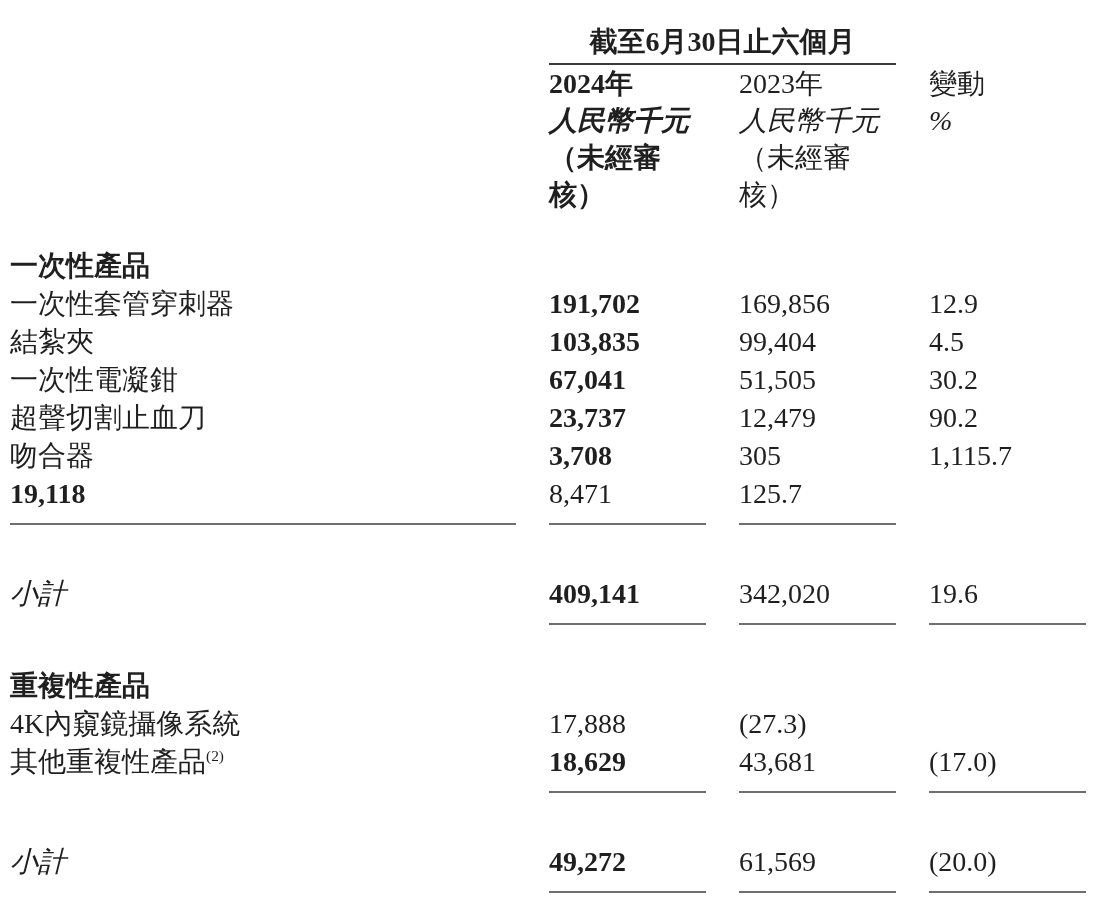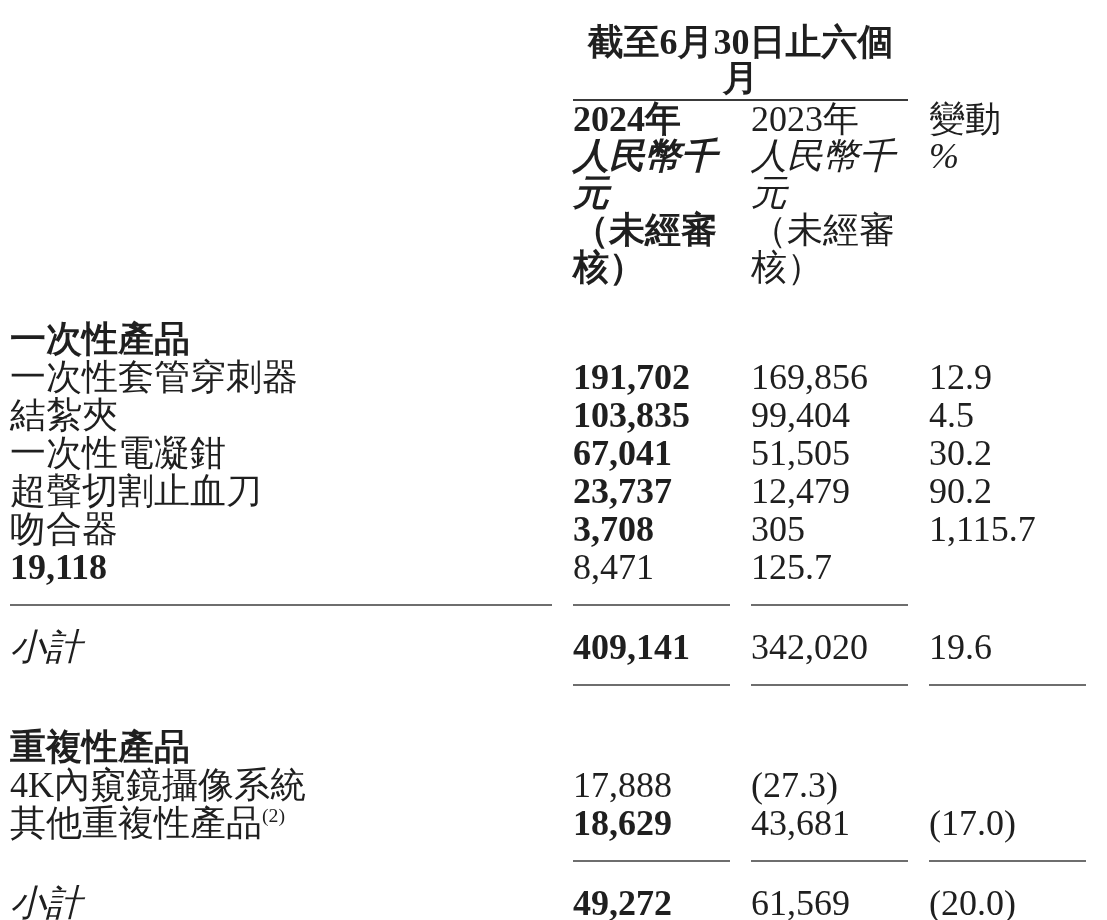--- a/index.html
+++ b/index.html
@@ -16,22 +16,22 @@
   }
   .sheet {
     box-sizing: border-box;
     width: 1107px;
     height: 920px;
     padding: 24px 21px 0 10px;
   }
   .row {
     display: grid;
     grid-template-columns: 1fr 157px 157px 157px;
-    column-gap: 21px;
-    font-size: 36px;
+    column-gap: 33px;
+    font-size: 28px;
     line-height: 38px;
   }
   .cell { min-height: 38px; }
   .label { text-align: left; }
   .num   { text-align: left; }
 
   
   .spanner {
     grid-column: 2 / span 2;
     text-align: center;
@@ -42,31 +42,31 @@
   }
   .hdr .cell { line-height: 37px; min-height: 37px; }
   .bold       { font-weight: bold; }
   .italic     { font-style: italic; }
   .bold-italic{ font-weight: bold; font-style: italic; }
 
   
   .sec .label      { font-weight: bold; }
   .sec-first       { margin-top: 34px; }
   .sec-next        { margin-top: 42px; }
-  .subtotal        { margin-top: 22px; }
+  .subtotal        { margin-top: 50px; }
   .subtotal .label { font-style: italic; }
   .total           { margin-top: 28px; }
   .total .label    { font-weight: bold; }
 
   .v2024 { font-weight: bold; }
 
   
   .rule .num {
     border-bottom: 2px solid #6e6e6e;
-    padding-bottom: 18px;
+    padding-bottom: 10px;
   }
   
   .total .num {
     position: relative;
     border-bottom: 4px solid #1f1f1f;
     padding-bottom: 5px;
   }
   .total .num::after {
     content: "";
     position: absolute;

